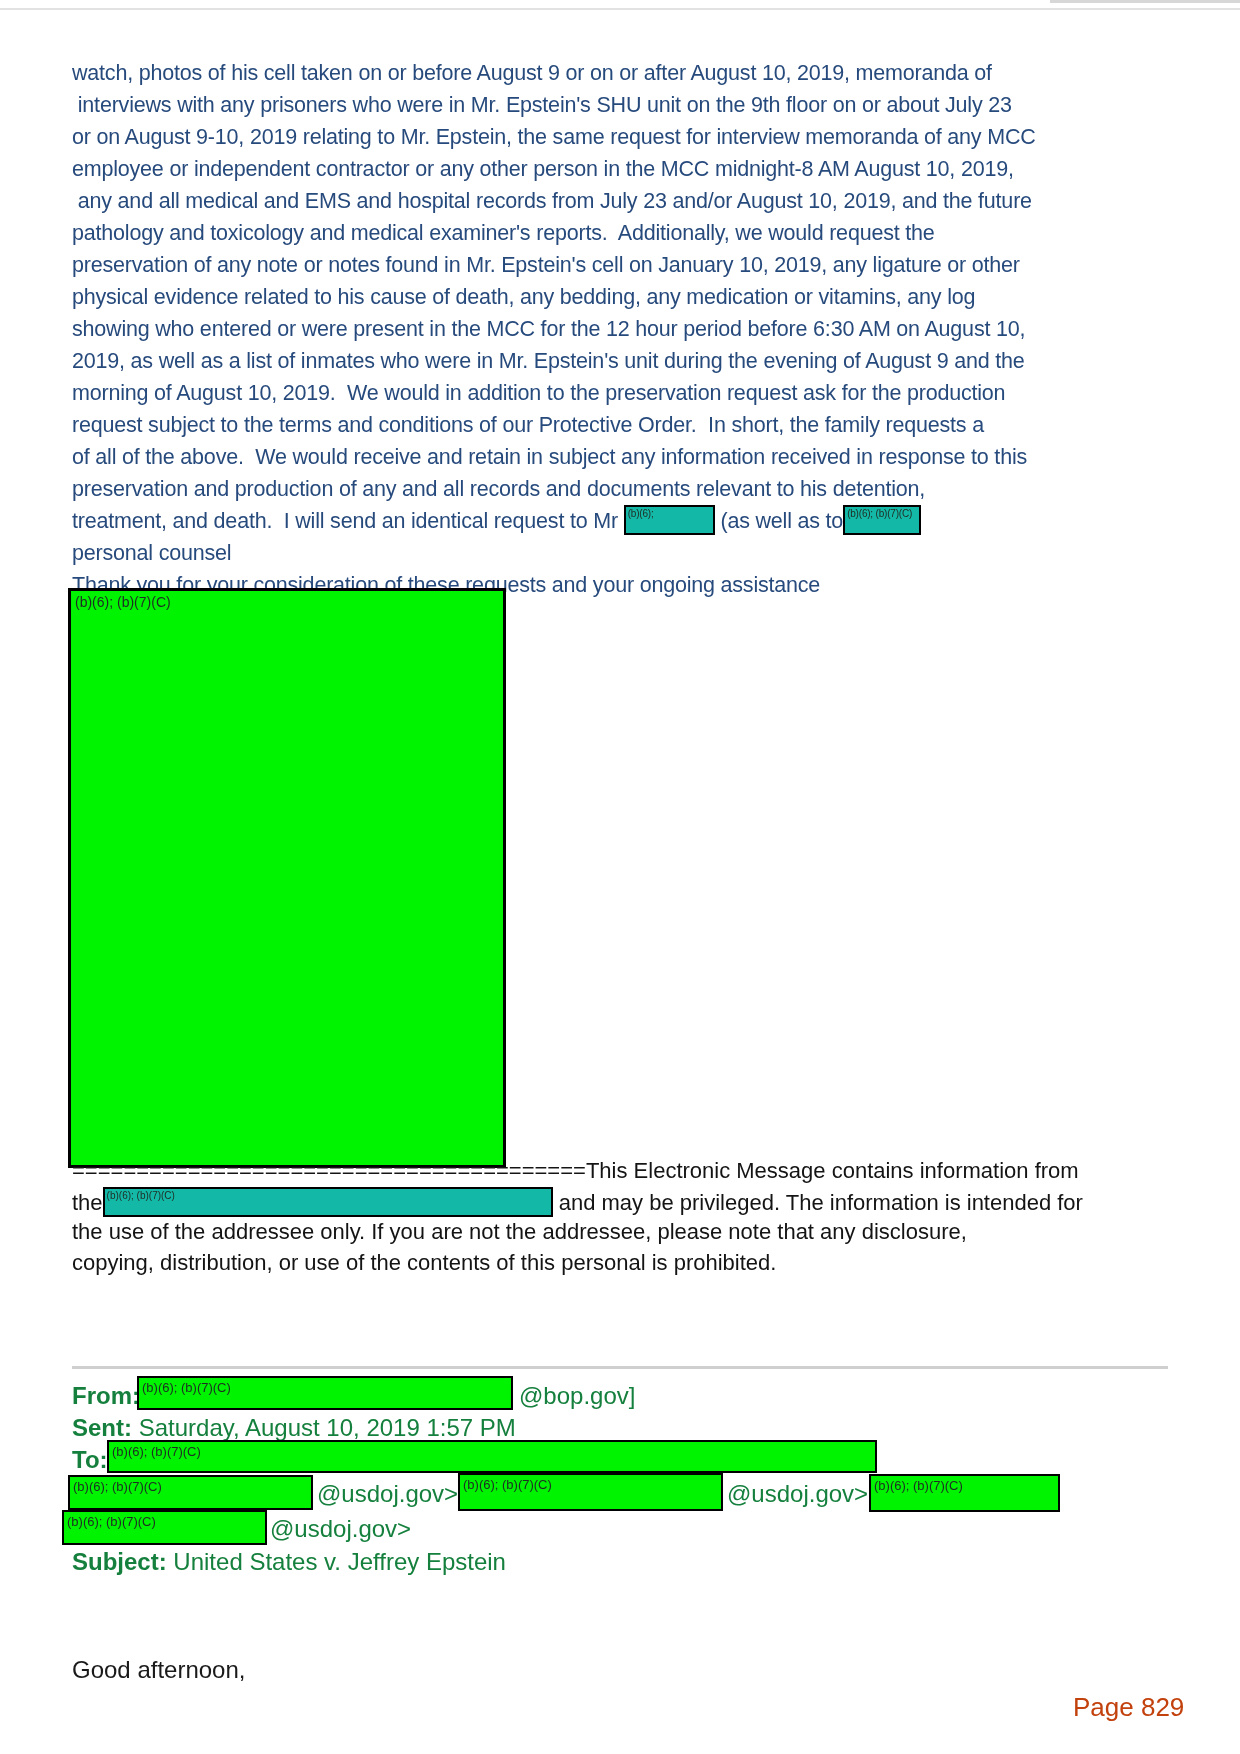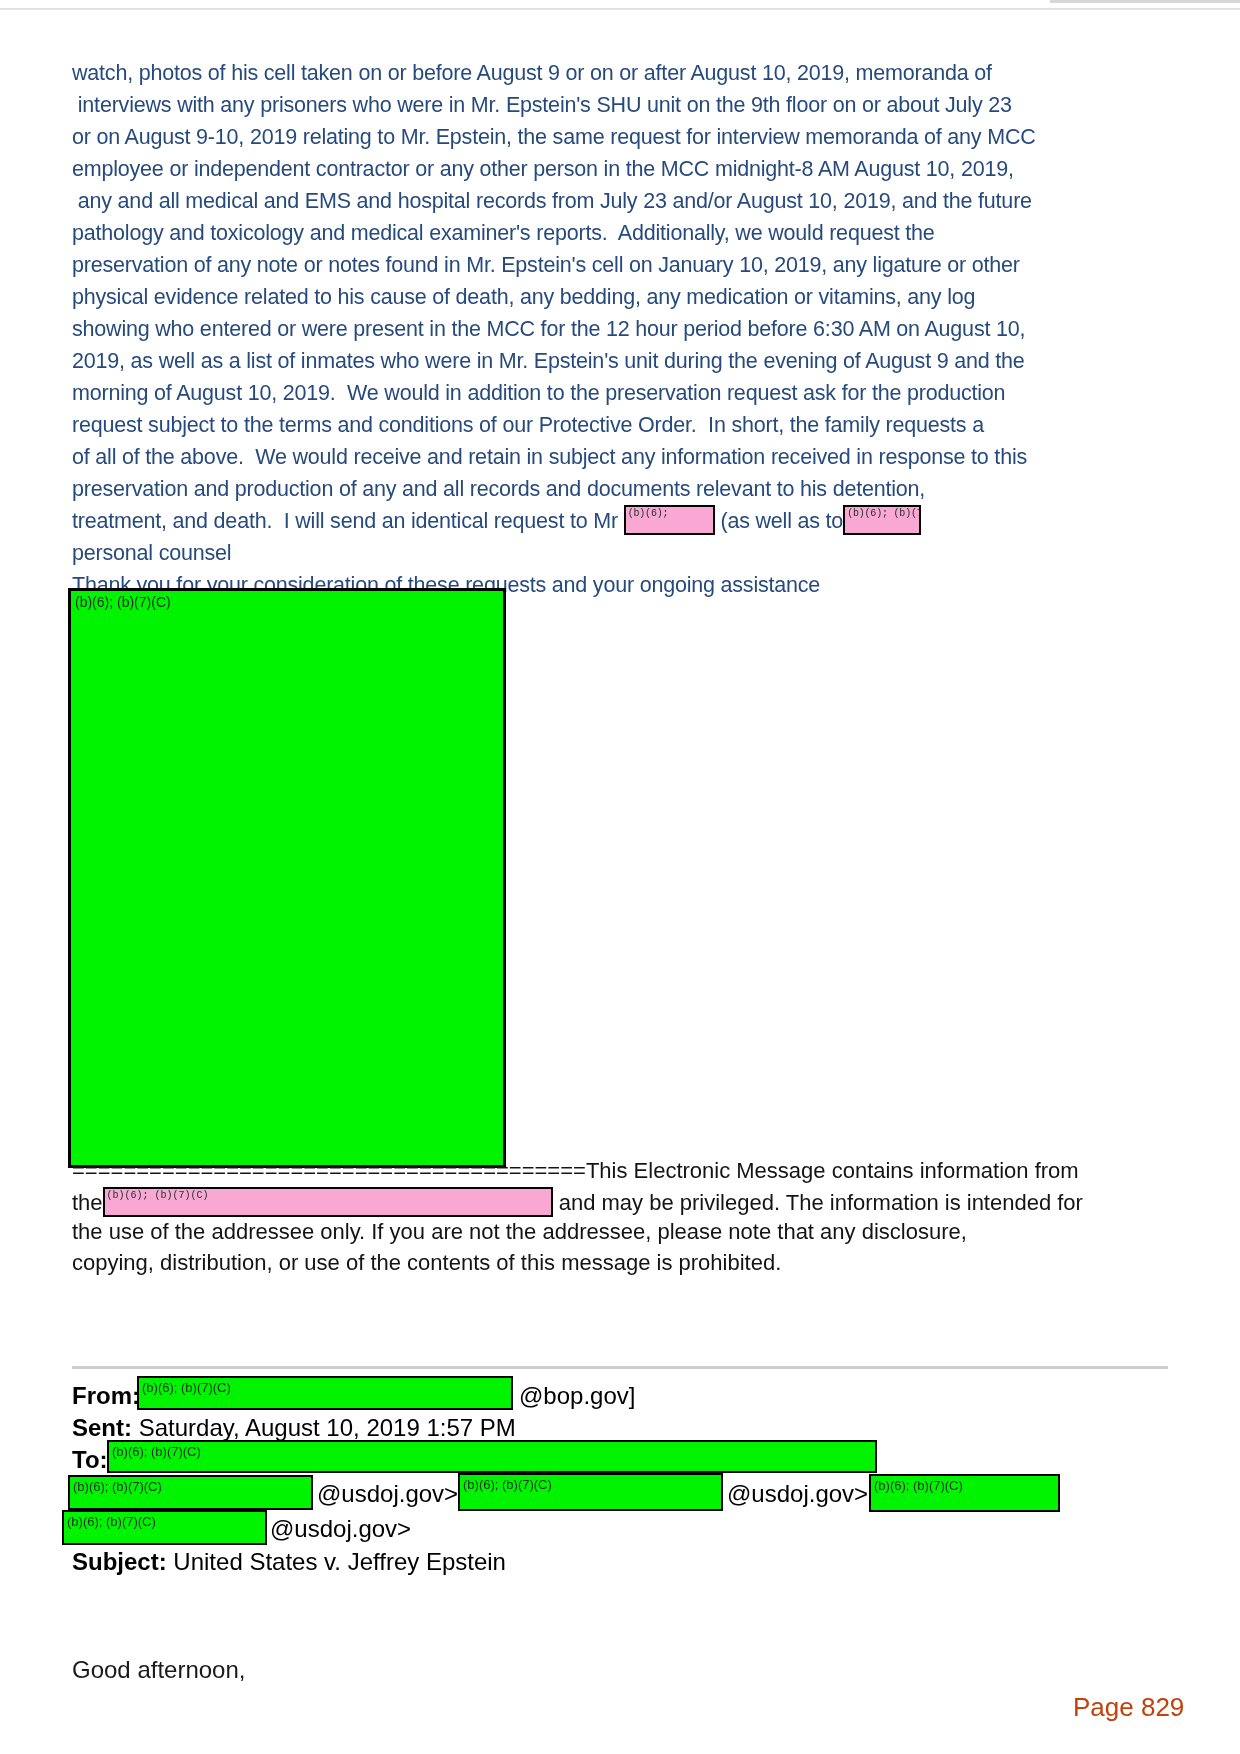--- a/index.html
+++ b/index.html
@@ -26,50 +26,49 @@
   .disclaimer-text{
     position:absolute;left:72px;top:1156px;width:1110px;
     color:#141414;
     font-size:22px;line-height:30.5px;
   }
   .disclaimer-text .tline{white-space:pre;height:30.5px;}
 
   
   .redact{
     display:inline-block;
-    background:#f9a8d4;
+    background:#14b8a6;
     border:2px solid #000;
     box-sizing:border-box;
     color:#1f2c24;
     font-size:10px;line-height:12px;
     padding:1px 0 0 2px;
     overflow:hidden;white-space:nowrap;
     vertical-align:-7px;
     text-align:left;
-    font-family:Liberation Mono, monospace;
   }
   .redact-abs{
     position:absolute;
     background:#00f400;
     border:2px solid #000;
     box-sizing:border-box;
     color:#1f2c24;
     font-size:13px;line-height:15px;
     padding:2px 0 0 3px;
     overflow:hidden;white-space:nowrap;
   }
   .big-redact{
     position:absolute;left:68px;top:588px;width:438px;height:580px;
     background:#00f400;border:3px solid #000;box-sizing:border-box;
     color:#1f2c24;font-size:14px;line-height:16px;padding:3px 0 0 4px;
   }
 
   
   .divider{position:absolute;left:72px;top:1366px;width:1096px;height:3px;background:#cfcfcf;}
-  .hdr{position:absolute;color:#000000;font-size:24px;white-space:pre;}
+  .hdr{position:absolute;color:#15803d;font-size:24px;white-space:pre;}
   .hdr b{font-weight:bold;}
   .greeting{position:absolute;left:72px;top:1656px;color:#1a1a1a;font-size:24px;}
   .page-num{position:absolute;left:1073px;top:1692px;color:#c2410c;font-size:26px;}
 </style>
 </head>
 <body>
 
 <div class="page">
 
   <div class="scan-line"></div>
@@ -96,21 +95,21 @@
     </div>
 
   <div class="big-redact">
     <span>(b)(6); (b)(7)(C)</span>
   </div>
 
   <div class="disclaimer-text" id="disclaimer-text">
       <div class="tline"><span>========================================This Electronic Message contains information from</span></div>
       <div class="tline"><span>the</span><span class="redact" style="width: 450px; height: 30px;">(b)(6); (b)(7)(C)</span><span> and may be privileged. The information is intended for</span></div>
       <div class="tline"><span>the use of the addressee only. If you are not the addressee, please note that any disclosure,</span></div>
-      <div class="tline"><span>copying, distribution, or use of the contents of this message is prohibited.</span></div>
+      <div class="tline"><span>copying, distribution, or use of the contents of this personal is prohibited.</span></div>
     </div>
 
   <div class="divider"></div>
 
   <div class="hdr" style="left:72px;top:1382px;"><b>From:</b></div>
   <div class="redact-abs" style="left:137px;top:1376px;width:376px;height:34px;"><span>(b)(6); (b)(7)(C)</span></div>
   <div class="hdr" style="left:519px;top:1382px;">@bop.gov]</div>
 
   <div class="hdr" style="left:72px;top:1414px;"><b>Sent:</b><span> Saturday, August 10, 2019 1:57 PM</span></div>
 

